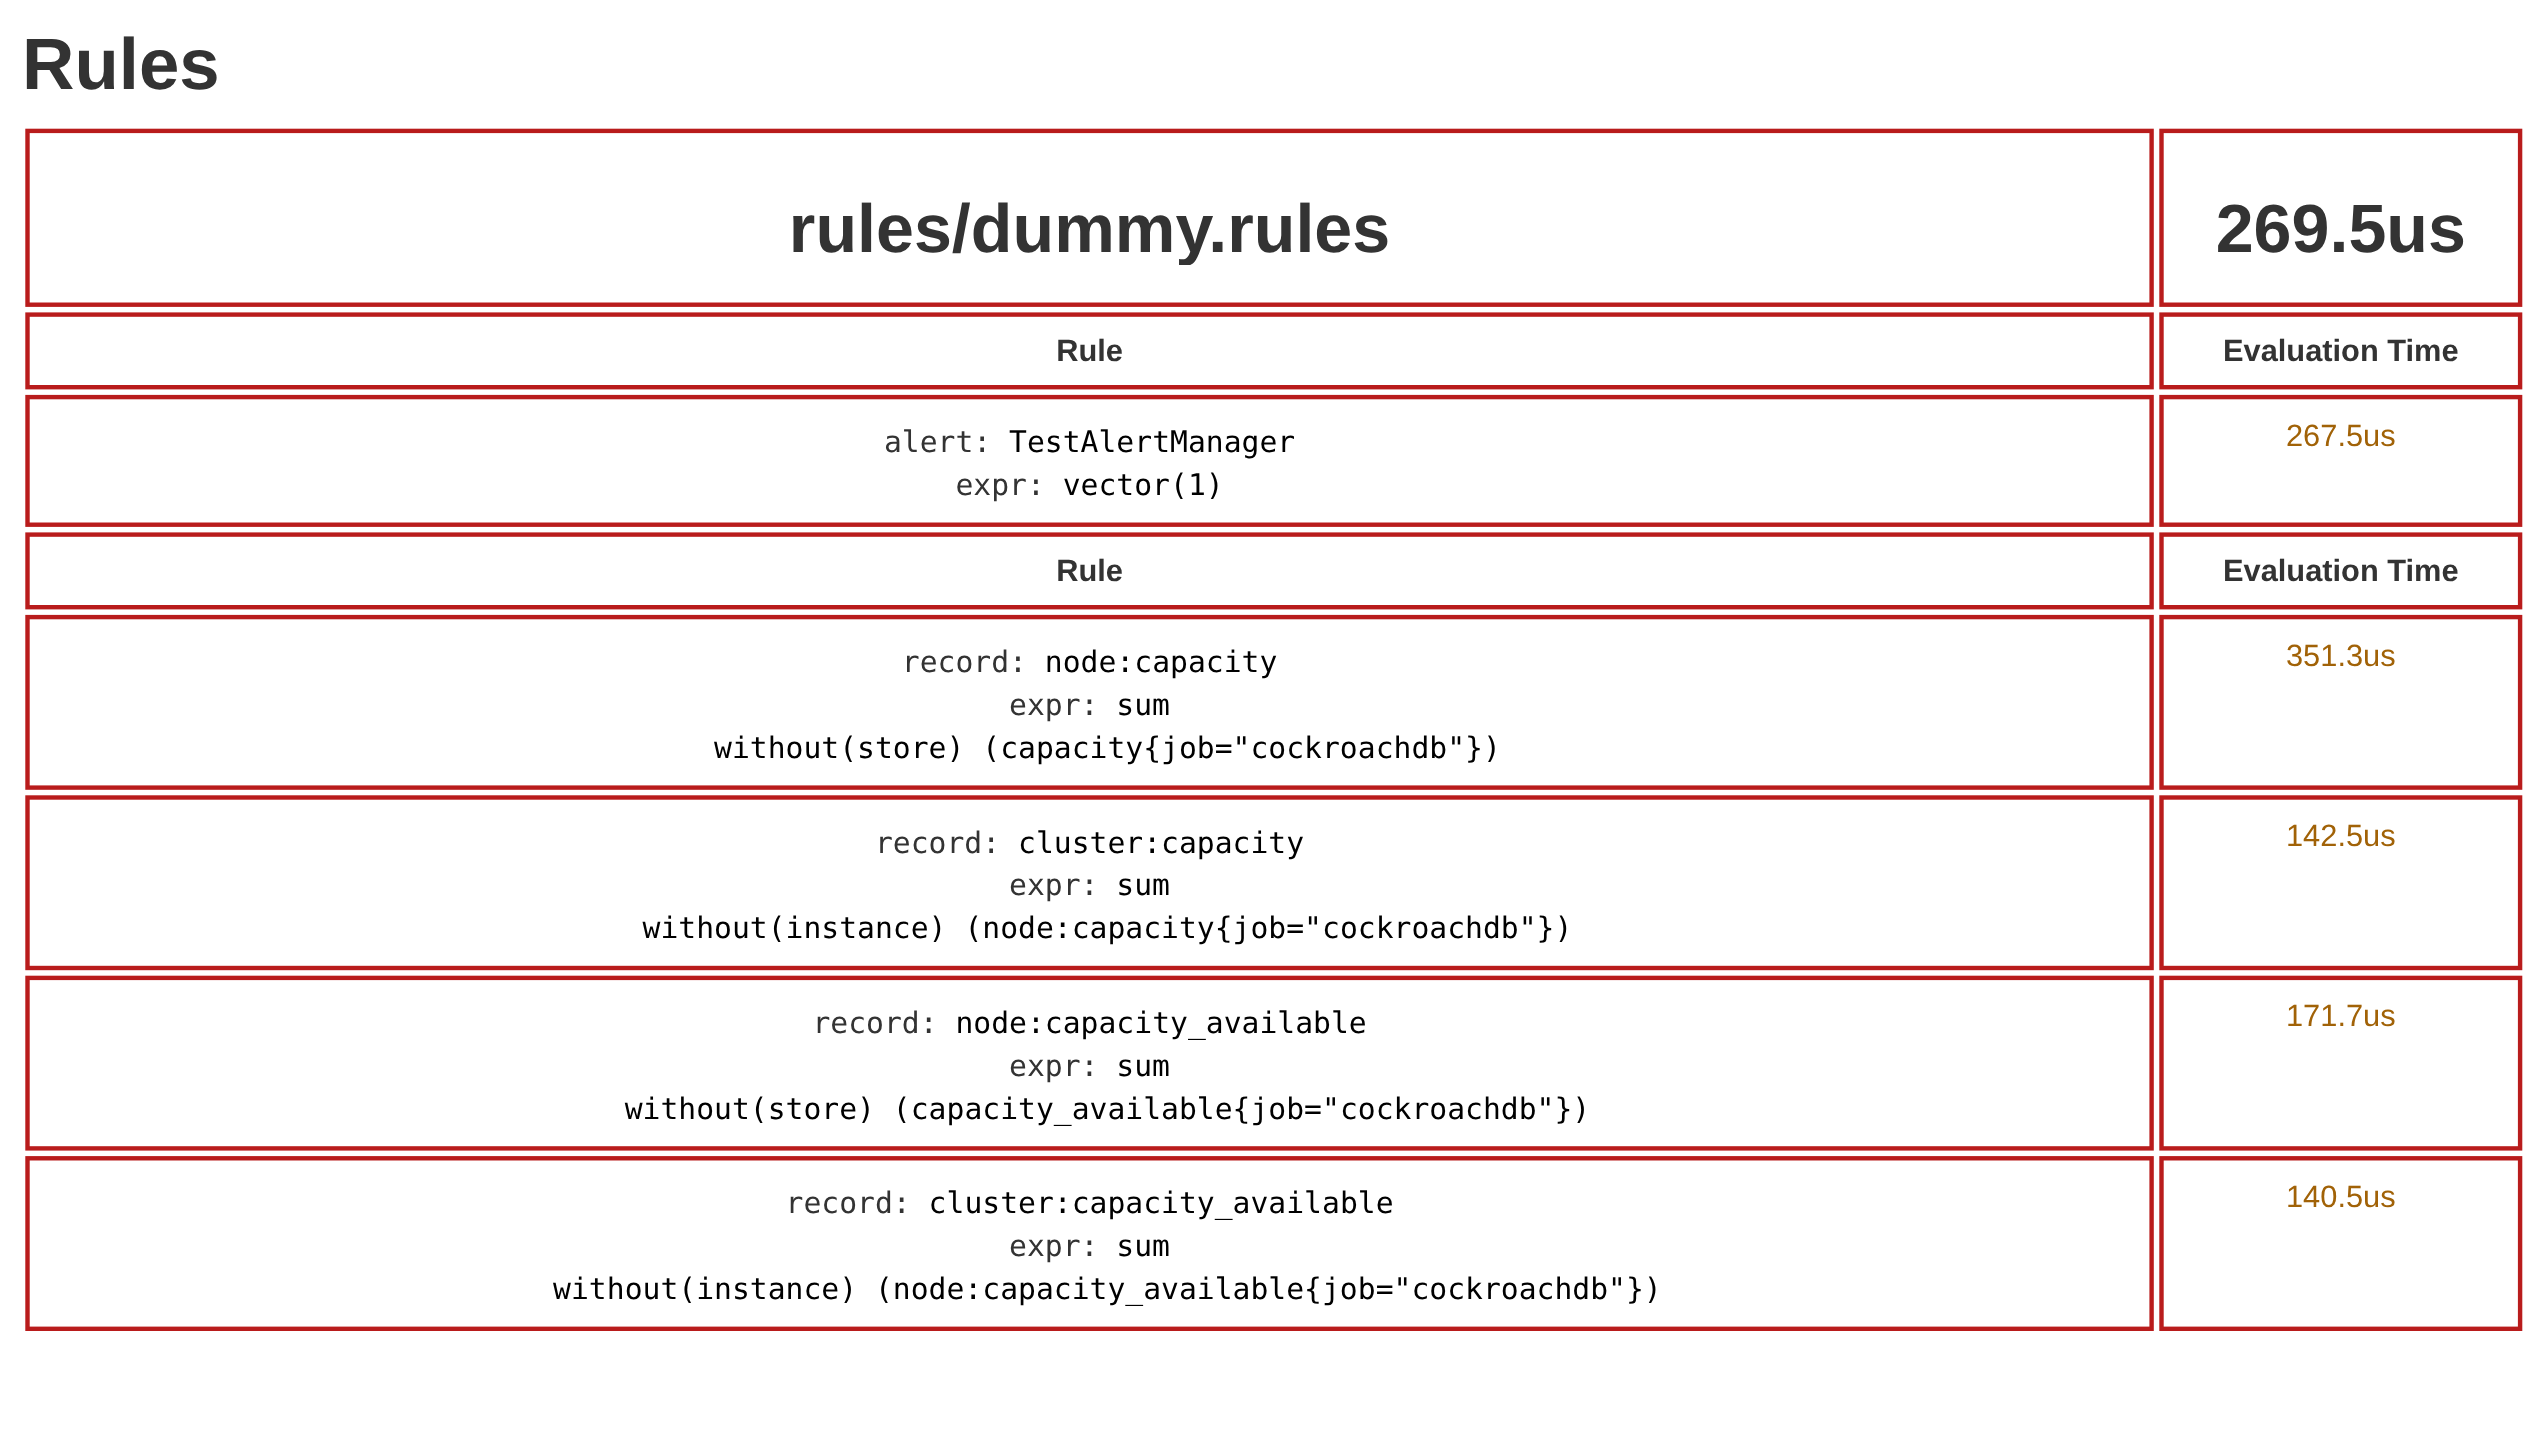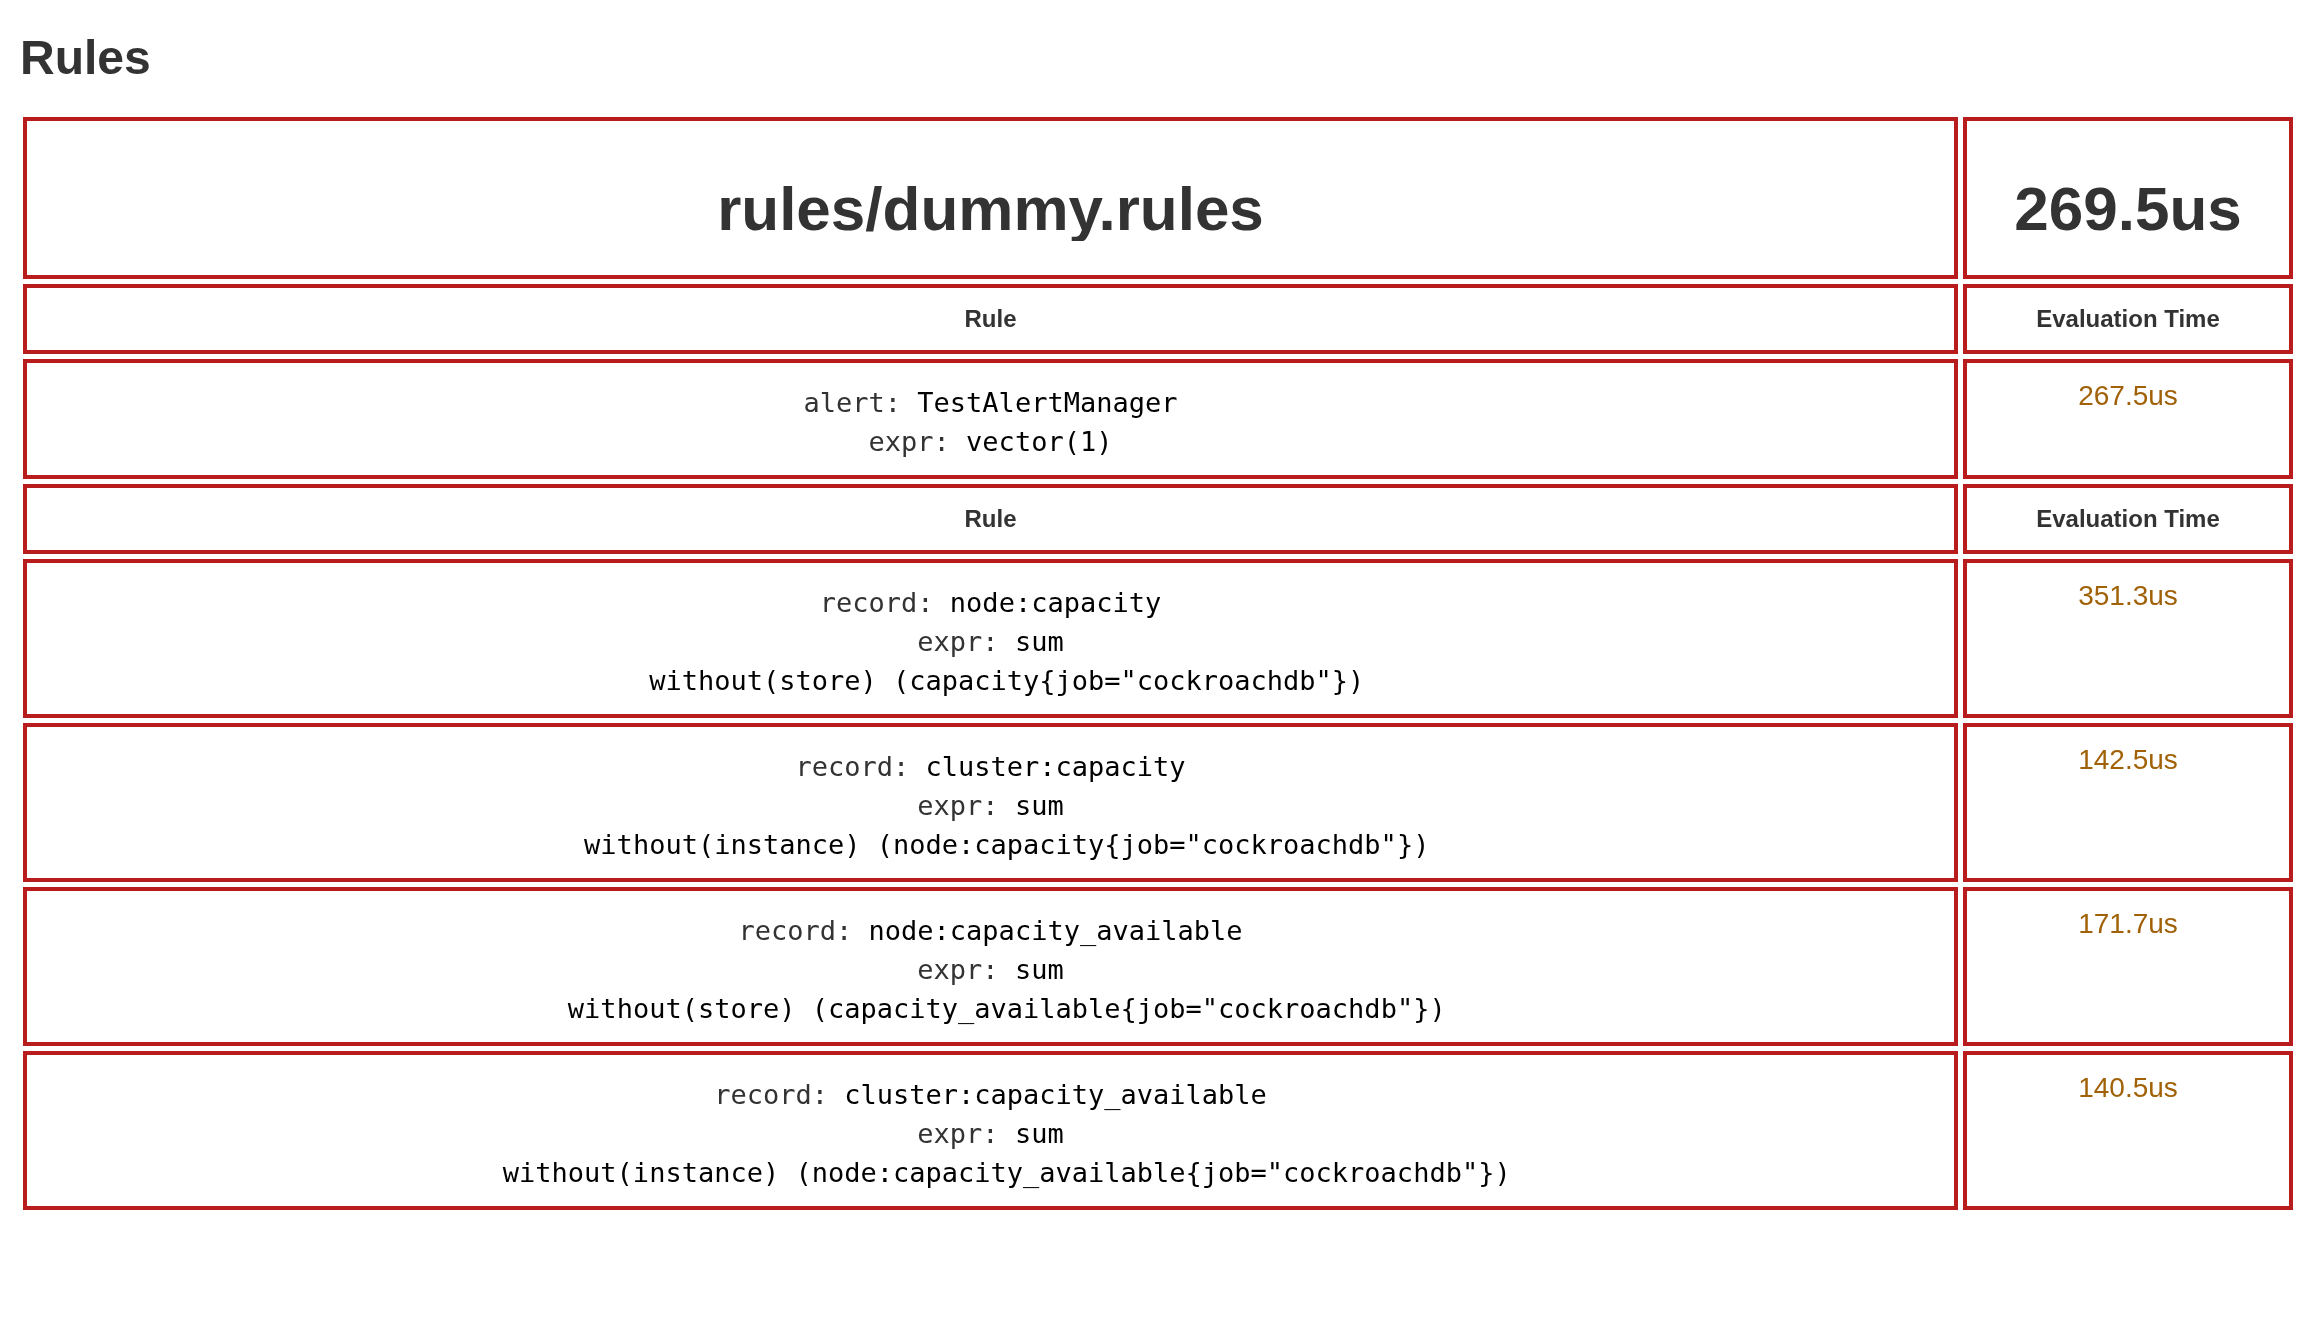--- a/index.html
+++ b/index.html
@@ -10,21 +10,21 @@
     height: 1322px;
     overflow: hidden;
   }
   body {
     box-sizing: border-box;
     padding: 0 18px;
     font-family: "Liberation Sans", sans-serif;
     color: #333333;
   }
   h1.page-title {
-    font-size: 48px;
+    font-size: 66px;
     line-height: 72px;
     font-weight: bold;
     color: #333333;
     margin: 22px 0 18px 2px;
   }
   table.rules-table {
     width: 100%;
     border-collapse: separate;
     border-spacing: 5px;
     table-layout: fixed;
@@ -41,21 +41,21 @@
   th.group-head h2 {
     font-size: 62px;
     line-height: 64px;
     font-weight: bold;
     color: #333333;
     margin: 42px 0 20px 0;
     white-space: nowrap;
     overflow: hidden;
   }
   td.col-head {
-    font-size: 24px;
+    font-size: 28px;
     line-height: 30px;
     font-weight: bold;
     padding: 16px 18px;
   }
   td.rule-cell {
     background: #f5f5f5;
     padding: 20px 18px 14px 18px;
   }
   td.rule-cell .code-line {
     font-family: "DejaVu Sans Mono", monospace;

